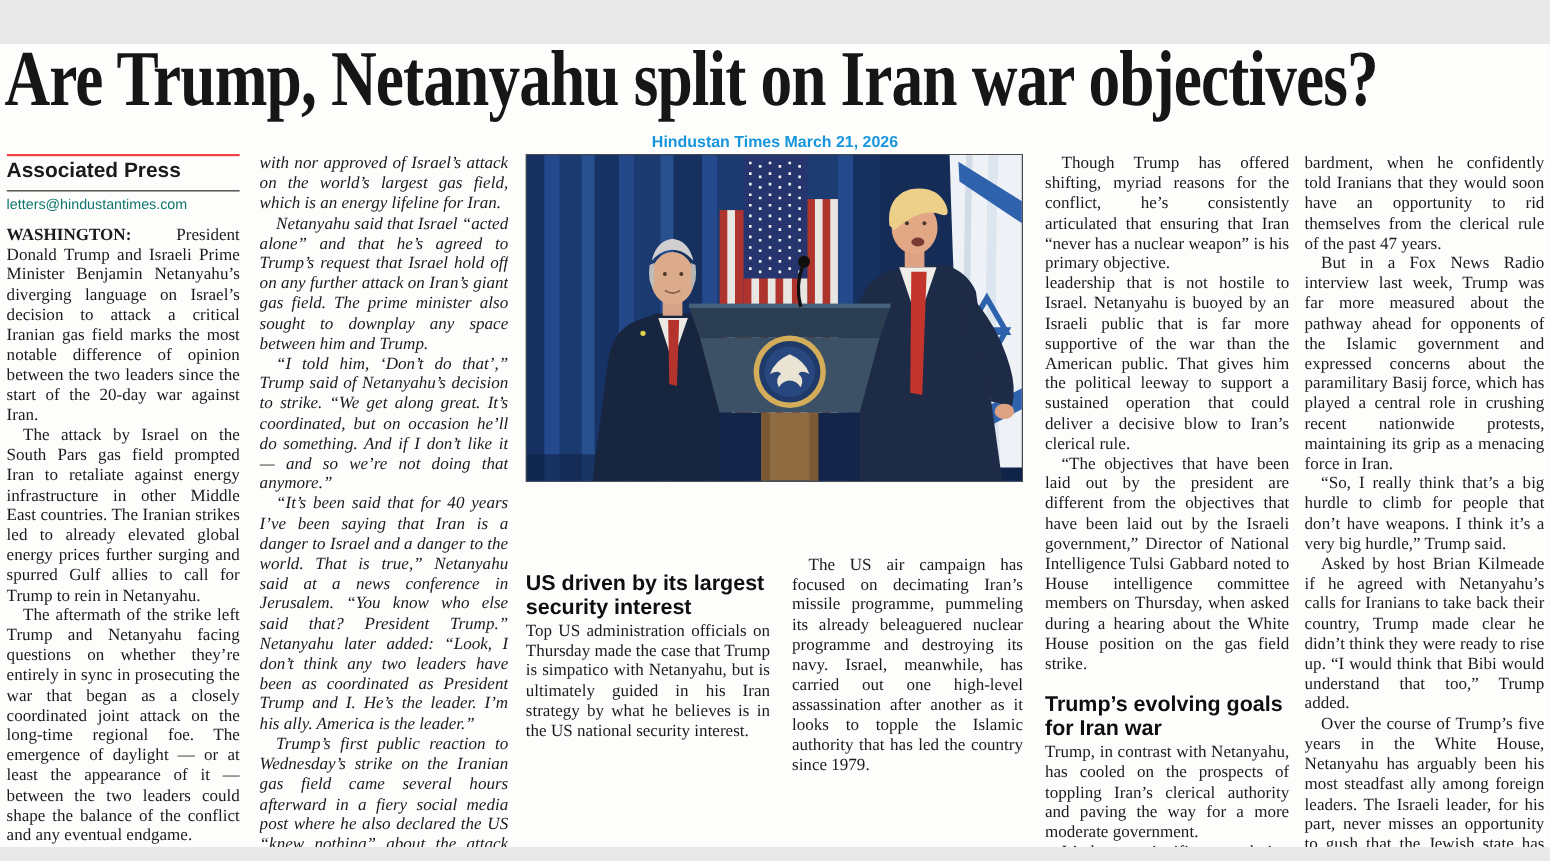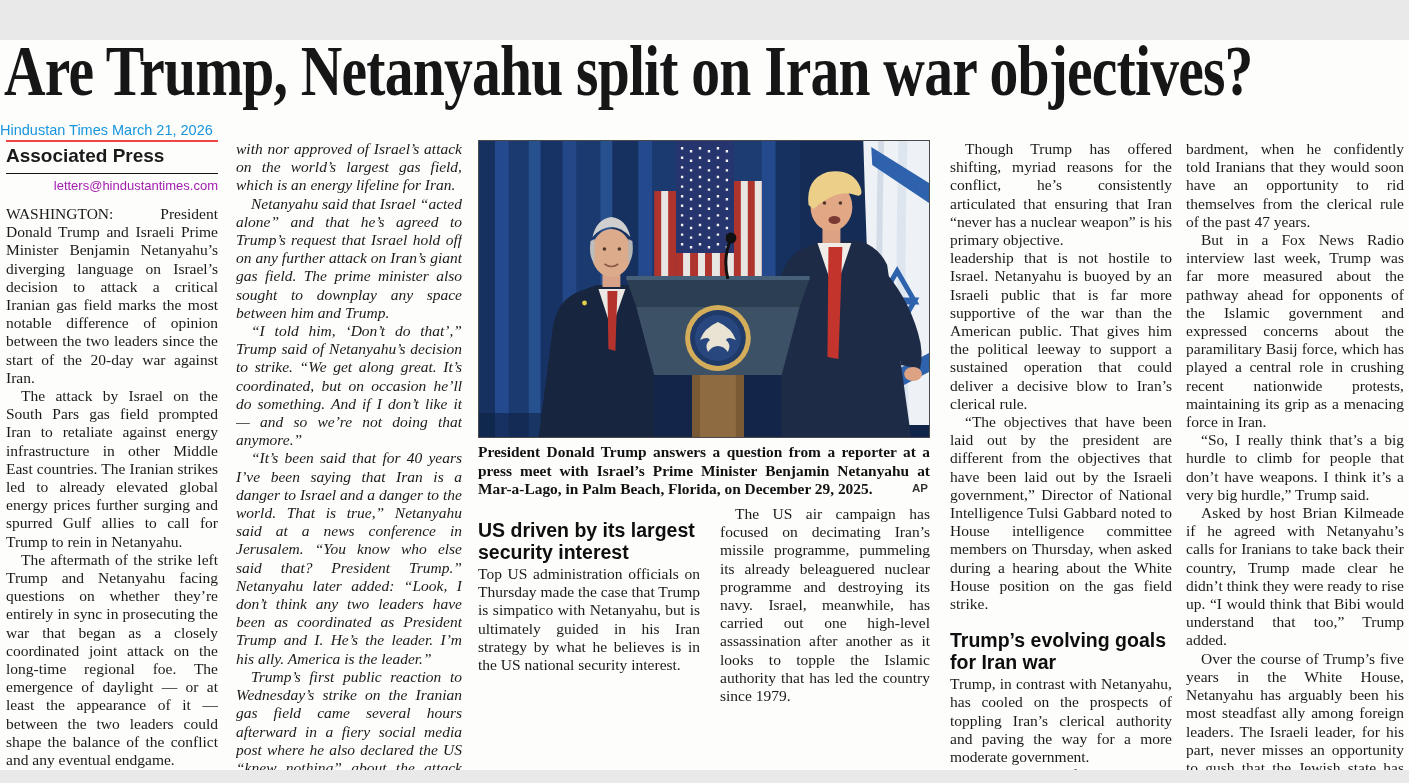--- a/index.html
+++ b/index.html
@@ -1,35 +1,35 @@
 <!DOCTYPE html>
 <html><head>
 <meta charset="utf-8">
 <style>
   html,body{margin:0;padding:0;background:#e9e9e9;}
   .page{position:relative;width:1409px;height:730px;background:#fdfdfc;overflow:hidden;
         font-family:"Liberation Serif",serif;color:#1a1a1a;margin-top:40px;}
   .headline{position:absolute;top:-10px;left:4px;margin:0;white-space:nowrap;
             font-family:"Liberation Serif",serif;font-weight:700;font-size:72px;
             letter-spacing:-1px;color:#161616;transform:scaleX(0.80);transform-origin:left top;}
-  .edition{position:absolute;top:82px;left:0;width:100%;
-           font-family:"Liberation Sans",sans-serif;font-weight:400;font-size:14.5px;color:#1795dd;}
+  .edition{position:absolute;top:82px;left:0;width:100%;text-align:center;
+           font-family:"Liberation Sans",sans-serif;font-weight:700;font-size:14.5px;color:#1795dd;}
   .col{position:absolute;top:100px;height:683px;overflow:hidden;text-align:justify;}
   .col1{left:6px;width:212px;}
   .col2{left:236px;width:226px;font-style:italic;}
   .col5{left:950px;width:222px;}
   .col6{left:1186px;width:218px;}
   .centerblock{position:absolute;left:478px;top:100px;width:452px;height:683px;}
   .byline-source{font-family:"Liberation Sans",sans-serif;font-weight:700;font-size:19px;
                  text-align:left;padding:3px 0 6px;border-top:2px solid #ef4444;border-bottom:1.5px solid #161616;}
-  .byline-email{font-family:"Liberation Sans",sans-serif;font-size:13px;text-align:right;
-                padding:4px 0 12px;color:#a21caf;}
+  .byline-email{font-family:"Liberation Sans",sans-serif;font-size:13px;text-align:left;
+                padding:4px 0 12px;color:#0f766e;}
   .bp{margin:0;font-size:15.5px;line-height:18.2px;text-indent:15px;}
   .ni{text-indent:0;}
-  .dl{font-weight:400;}
+  .dl{font-weight:700;}
   .photo{width:450px;height:296px;border:1px solid #4a4a4a;background:#1c3c72;}
   .photo svg{display:block;}
   .caption{margin-top:5px;position:relative;font-weight:700;font-size:15.4px;line-height:18.6px;
            text-align:justify;color:#111;padding-right:0;}
   .credit{position:absolute;right:2px;bottom:1px;font-family:"Liberation Sans",sans-serif;
           font-weight:700;font-size:11.5px;color:#333;}
   .subcol{position:absolute;top:365px;height:318px;overflow:hidden;text-align:justify;}
   .sub-left{left:0;width:222px;}
   .sub-right{left:242px;width:210px;}
   .subhead{margin:14px 0 2px;font-family:"Liberation Sans",sans-serif;font-weight:700;
@@ -159,24 +159,20 @@
             <path d="M240 181 q-14 6 -18 18 q8 -4 10 0 q-6 4 -2 12 q4 -6 10 -6 q6 0 10 6 q4 -8 -2 -12 q2 -4 10 0 q-4 -12 -18 -18 Z" fill="#e8e3d2"></path>
           </g>
         </g>
 
         <g>
           <path d="M250 138 Q245 118 252 100" stroke="#101010" stroke-width="3" fill="none"></path>
           <circle cx="253" cy="97" r="5.5" fill="#101010"></circle>
         </g>
       </svg>
     </div>
-    <div class="caption">
-      <span>President Donald Trump answers a question from a reporter at a press meet with Israel’s Prime Minister Benjamin Netanyahu at Mar-a-Lago, in Palm Beach, Florida, on December 29, 2025.</span>
-      <span class="credit">AP</span>
-    </div>
 
     <div class="subcol sub-left">
       <h3 class="subhead">US driven by its largest security interest</h3>
       <p class="bp ni">Top US administration officials on Thursday made the case that Trump is simpatico with Netanyahu, but is ultimately guided in his Iran strategy by what he believes is in the US national security interest.</p>
     </div>
     <div class="subcol sub-right">
       <p class="bp">The US air campaign has focused on decimating Iran’s missile programme, pummeling its already beleaguered nuclear programme and destroying its navy. Israel, meanwhile, has carried out one high-level assassination after another as it looks to topple the Islamic authority that has led the country since 1979.</p>
     </div>
   </div>
 

